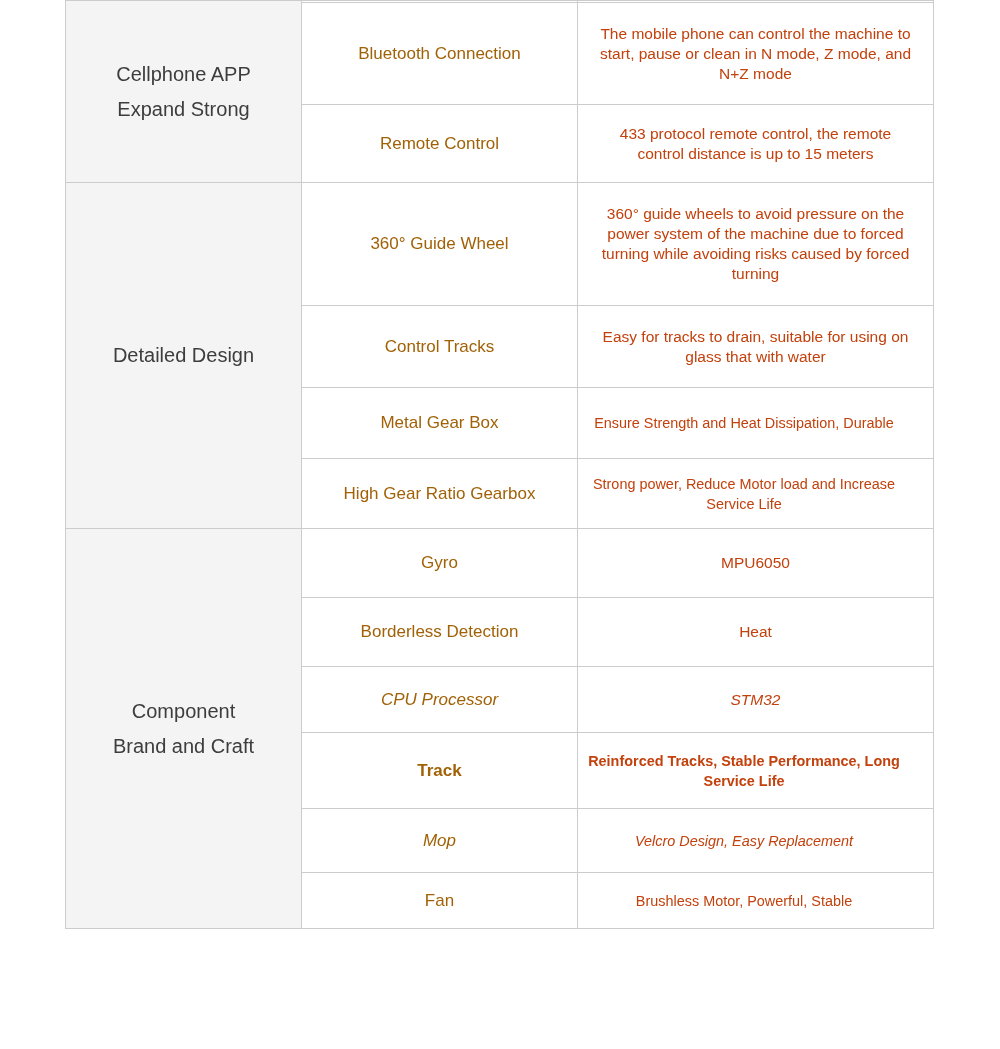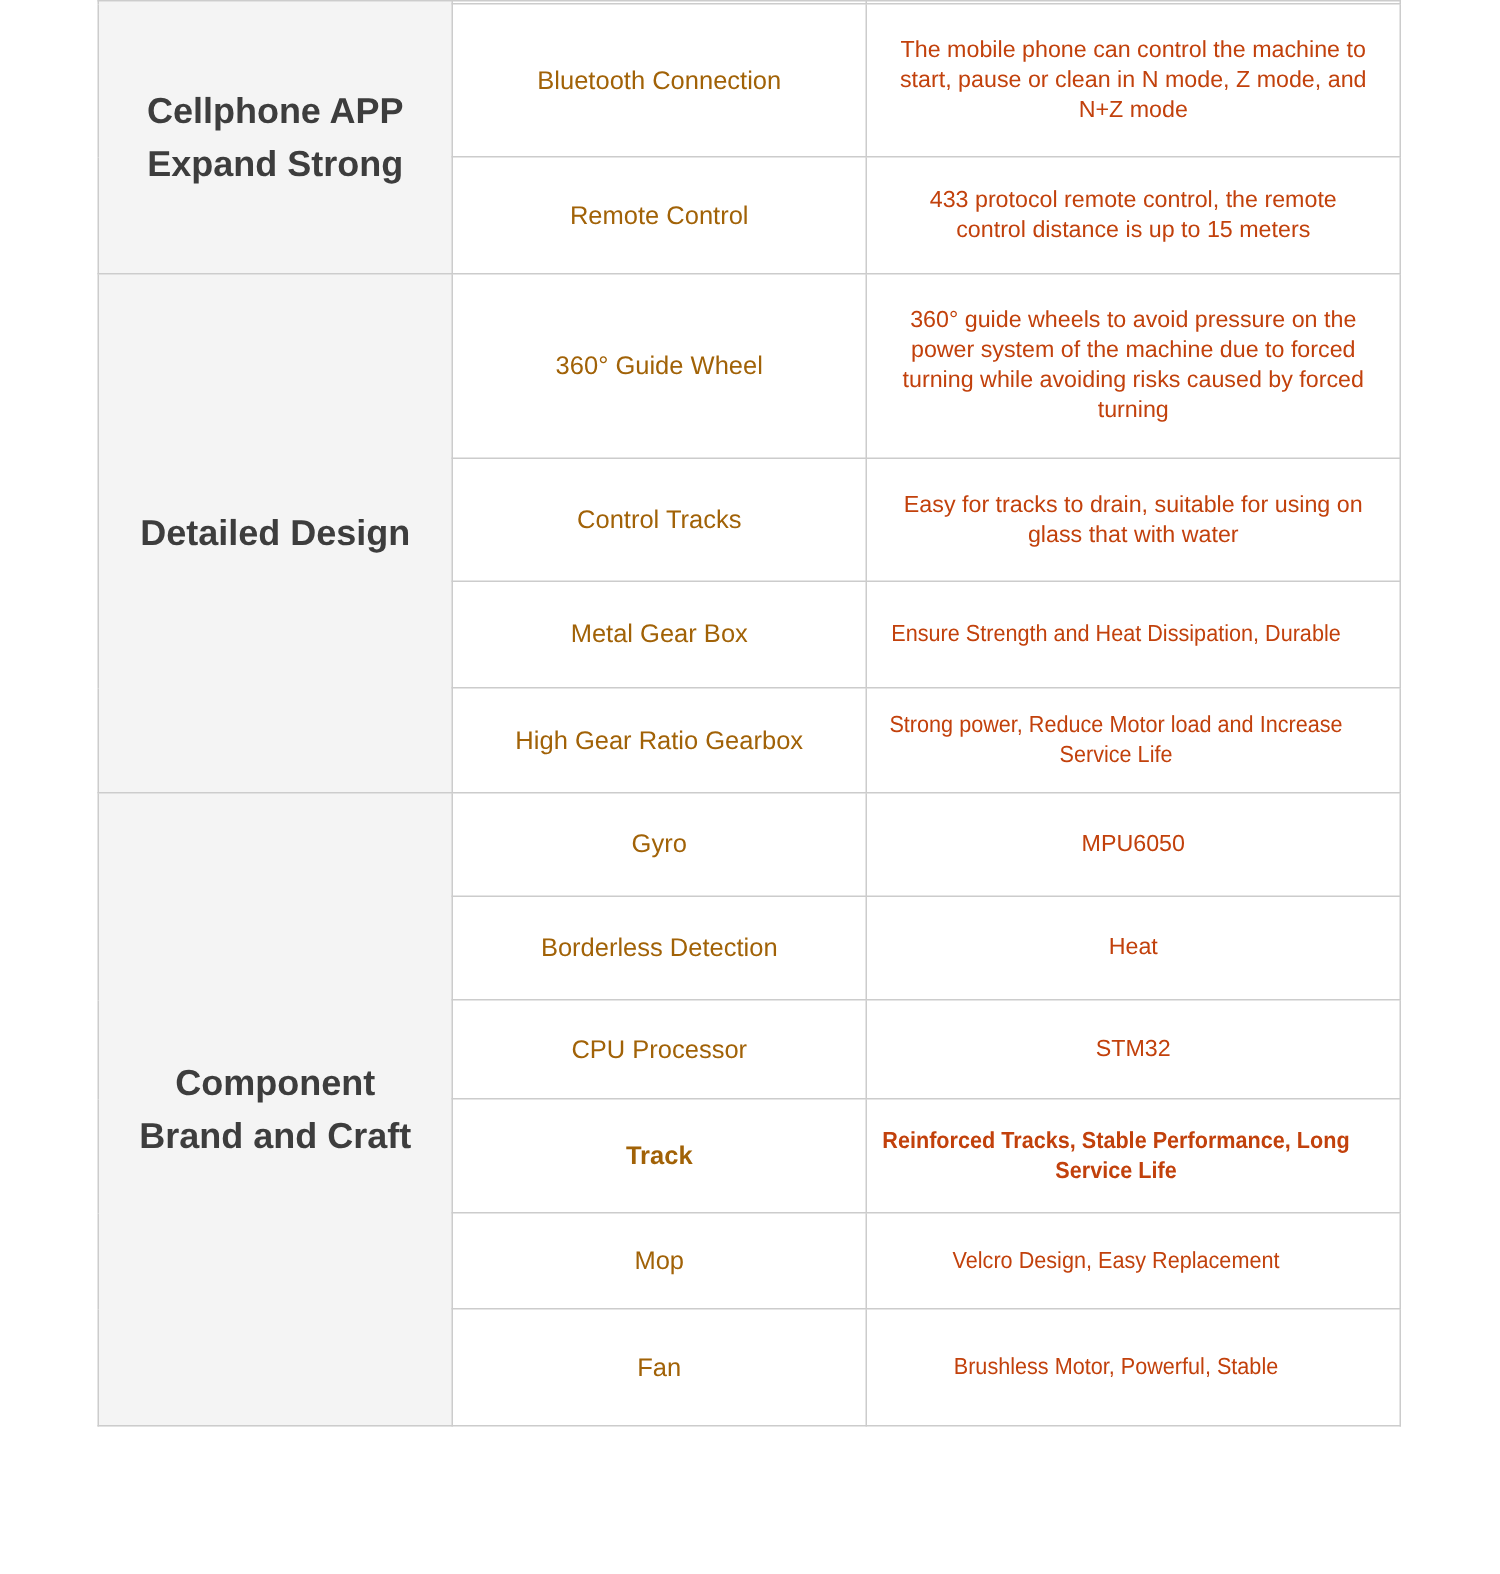--- a/index.html
+++ b/index.html
@@ -38,22 +38,22 @@
 
   
   col.c-cat  { width: 236px; }
   col.c-feat { width: 276px; }
   col.c-desc { width: 356px; }
 
   
   td.cat {
     background: #f4f4f4;
     color: #3d3d3d;
-    font-weight: bold;
-    font-size: 24px;
+    font-weight: normal;
+    font-size: 20px;
   }
   td.cat .cat-line {
     line-height: 35px;
   }
 
   
   td.feat {
     color: #a16207;
     font-size: 17px;
     background: #ffffff;
@@ -84,24 +84,24 @@
   
   tr.r-cut  { height: 2px;   }
   tr.r-bt   { height: 102px; }
   tr.r-rc   { height: 78px;  }
   tr.r-gw   { height: 123px; }
   tr.r-gt   { height: 82px;  }
   tr.r-mg   { height: 71px;  }
   tr.r-hg   { height: 70px;  }
   tr.r-gy   { height: 69px;  }
   tr.r-bd   { height: 69px;  }
-  tr.r-cpu  { height: 66px;  }
+  tr.r-cpu  { height: 66px; font-style: italic;  }
   tr.r-tr   { height: 76px; font-weight: bold;  }
-  tr.r-mop  { height: 64px;  }
-  tr.r-fan  { height: 78px;  }
+  tr.r-mop  { height: 64px; font-style: italic;  }
+  tr.r-fan  { height: 56px;  }
 </style>
 </head>
 <body>
 
 <div class="page">
   <table class="spec">
     <colgroup>
       <col class="c-cat">
       <col class="c-feat">
       <col class="c-desc">

